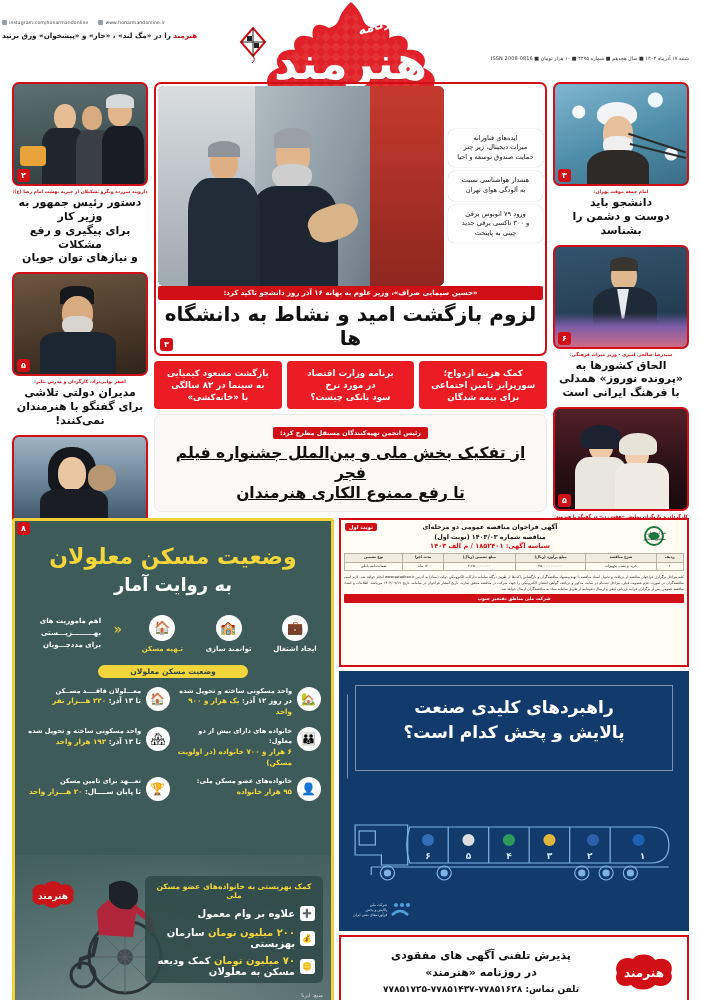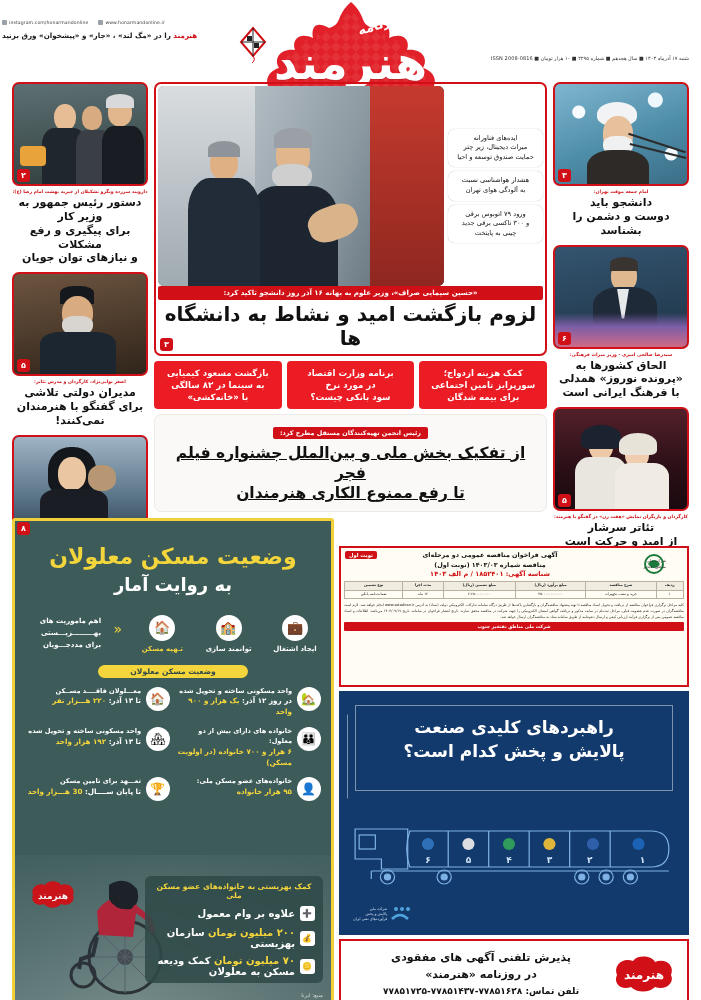--- a/index.html
+++ b/index.html
@@ -137,21 +137,20 @@
 
   
   .bottom{position:relative;margin:6px 12px 0;display:flex;gap:5px;height:490px;}
   .bl{width:350px;flex:none;display:flex;flex-direction:column;gap:4px;}
   .br{flex:1;position:relative;border:3px solid #f2d03a;border-radius:3px;overflow:hidden;background:#3c5b59;}
 
   
   .legalad{
     border:2px solid #d01016;background:#fffdf3;height:152px;position:relative;overflow:hidden;
     padding:3px;
-    margin-top:28px;
   }
   .la-head{display:flex;align-items:flex-start;gap:4px;}
   .la-logo{width:44px;height:26px;flex:none;position:relative;}
   .la-center{flex:1;text-align:center;}
   .la-title{font-size:6.4px;font-weight:bold;color:#111;line-height:1.5;}
   .la-phone{font-size:6.6px;font-weight:bold;color:#d01016;}
   .la-badge{
     position:absolute;left:4px;top:3px;background:#d01016;color:#fff;
     font-size:5.2px;font-weight:bold;padding:1px 4px;border-radius:2px;
   }
@@ -674,21 +673,21 @@
               <div class="ig-sicon">👤</div>
               <div class="ig-stxt">
                 <div class="ig-sl1">خانواده‌های عضو مسکن ملی:</div>
                 <div class="ig-sl2"><span class="w"></span><span>۹۵ هزار خانواده</span></div>
               </div>
             </div>
             <div class="ig-stat">
               <div class="ig-sicon">🏆</div>
               <div class="ig-stxt">
                 <div class="ig-sl1">تعـــهد برای تامین مسکن</div>
-                <div class="ig-sl2"><span class="w">تا پایان ســــال: </span><span>30 هـــزار واحد</span></div>
+                <div class="ig-sl2"><span class="w">تا پایان ســــال: </span><span>۲۰ هـــزار واحد</span></div>
               </div>
             </div>
           </div>
 
         </div>
 
         <div class="ig-photo">
           <div class="wheelchair">
             <svg viewBox="0 0 160 142" width="160" height="142">
               <circle cx="104" cy="98" r="36" fill="none" stroke="#2b3238" stroke-width="3"></circle>

